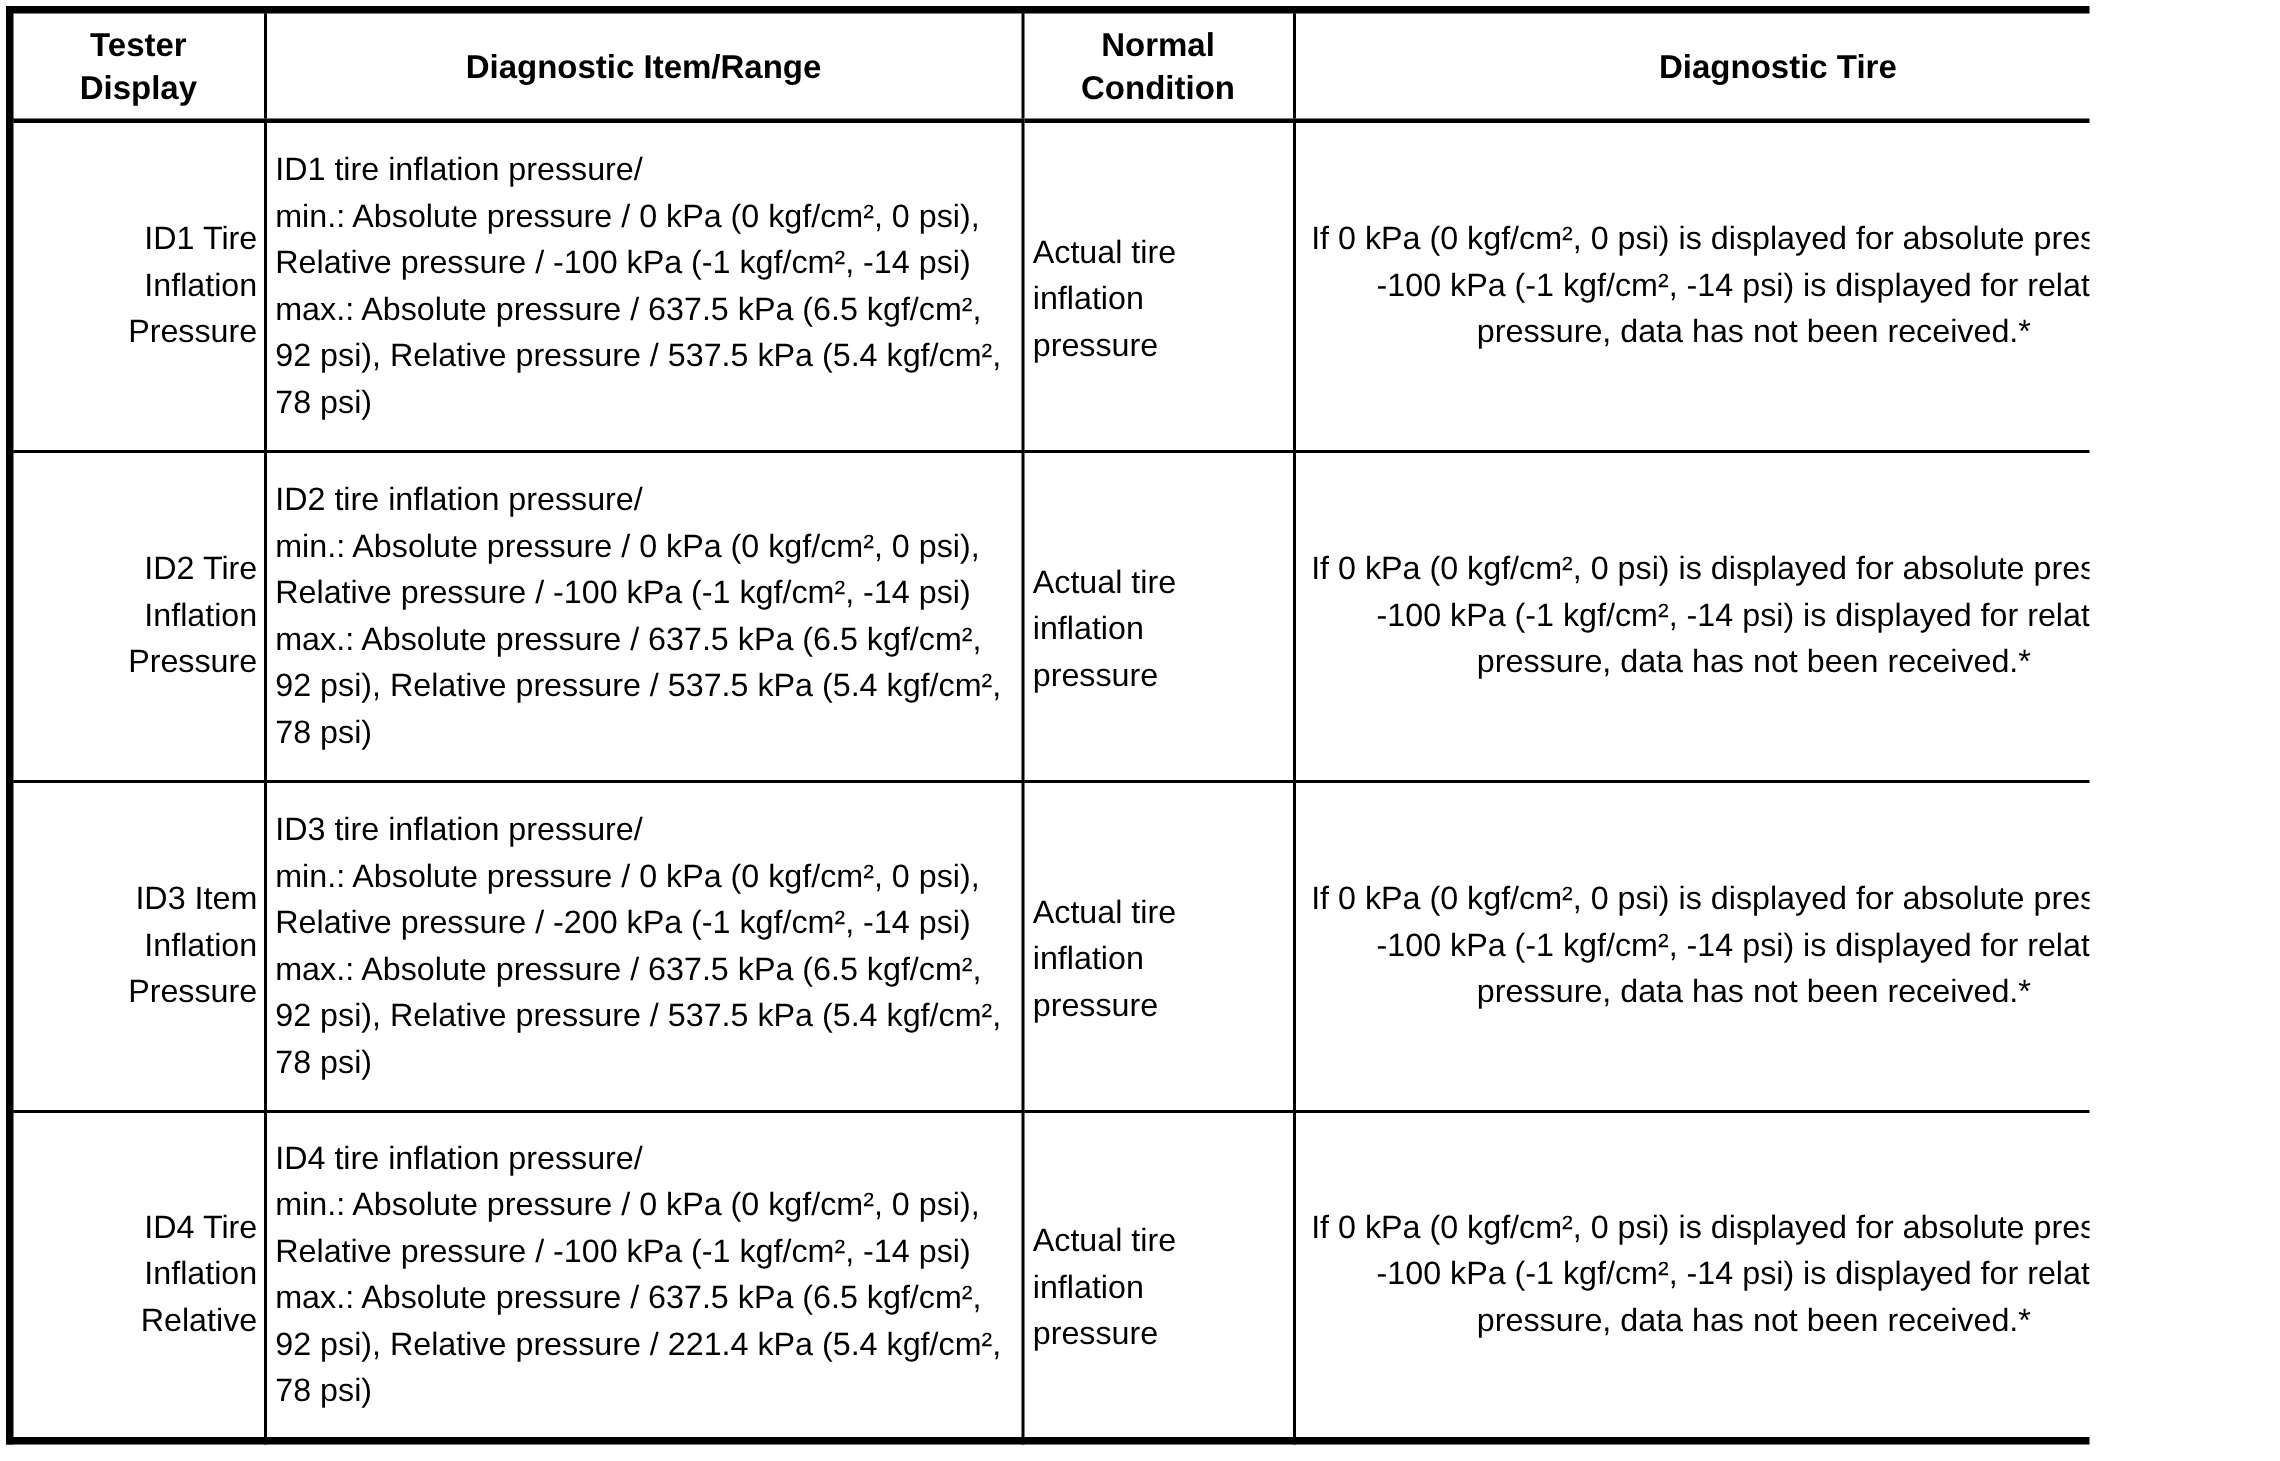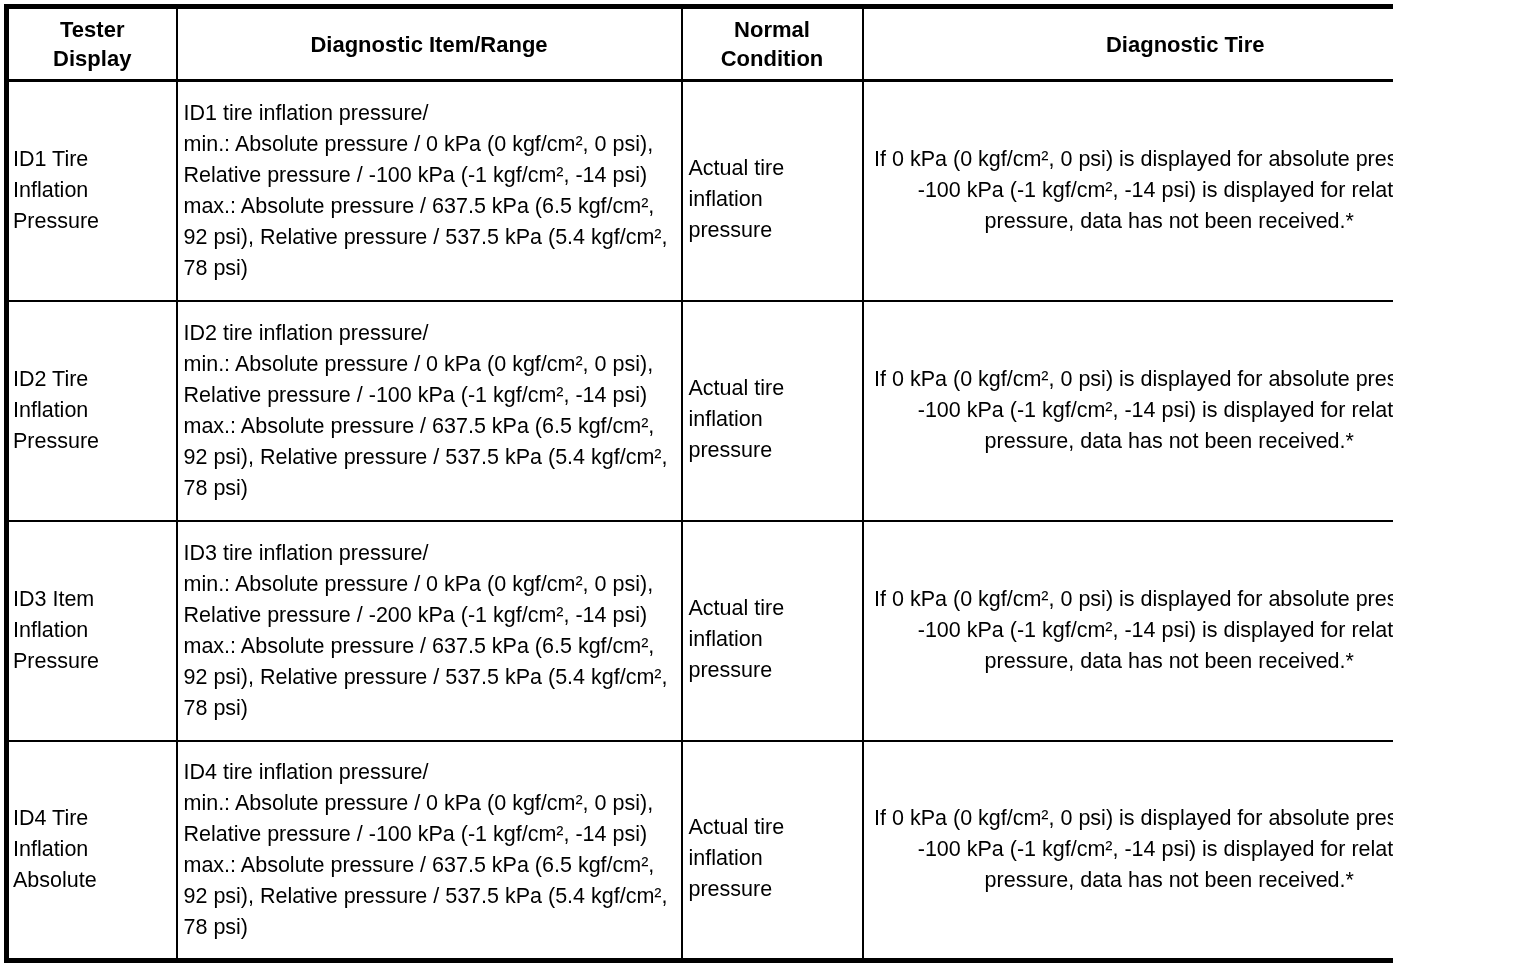--- a/index.html
+++ b/index.html
@@ -43,21 +43,21 @@
     padding: 2px 4px;
   }
   td {
     font-size: 21.5px;
     line-height: 31px;
     vertical-align: middle;
     font-weight: normal;
     margin-top: 44px;
   }
   td.c1 {
-    text-align: left;
+    text-align: right;
     padding: 2px 4px;
   }
   td.c2 {
     text-align: left;
     padding: 2px 10px 2px 6px;
   }
   td.c3 {
     text-align: left;
     padding: 20px 4px 2px 6px;
   }
@@ -120,24 +120,24 @@
 min.: Absolute pressure / 0 kPa (0 kgf/cm², 0 psi), Relative pressure / -200 kPa (-1 kgf/cm², -14 psi)
 max.: Absolute pressure / 637.5 kPa (6.5 kgf/cm², 92 psi), Relative pressure / 537.5 kPa (5.4 kgf/cm², 78 psi)</td>
         <td class="c3">Actual tire
 inflation
 pressure</td>
         <td class="c4">If 0 kPa (0 kgf/cm², 0 psi) is displayed for absolute pressure or -100 kPa (-1 kgf/cm², -14 psi) is displayed for relative pressure, data has not been received.*</td>
       </tr>
       <tr>
         <td class="c1">ID4 Tire
 Inflation
-Absolute</td>
+Relative</td>
         <td class="c2">ID4 tire inflation pressure/
 min.: Absolute pressure / 0 kPa (0 kgf/cm², 0 psi), Relative pressure / -100 kPa (-1 kgf/cm², -14 psi)
-max.: Absolute pressure / 637.5 kPa (6.5 kgf/cm², 92 psi), Relative pressure / 537.5 kPa (5.4 kgf/cm², 78 psi)</td>
+max.: Absolute pressure / 637.5 kPa (6.5 kgf/cm², 92 psi), Relative pressure / 221.4 kPa (5.4 kgf/cm², 78 psi)</td>
         <td class="c3">Actual tire
 inflation
 pressure</td>
         <td class="c4">If 0 kPa (0 kgf/cm², 0 psi) is displayed for absolute pressure or -100 kPa (-1 kgf/cm², -14 psi) is displayed for relative pressure, data has not been received.*</td>
       </tr>
     </tbody>
   </table>
 </div>
 
 </body></html>

